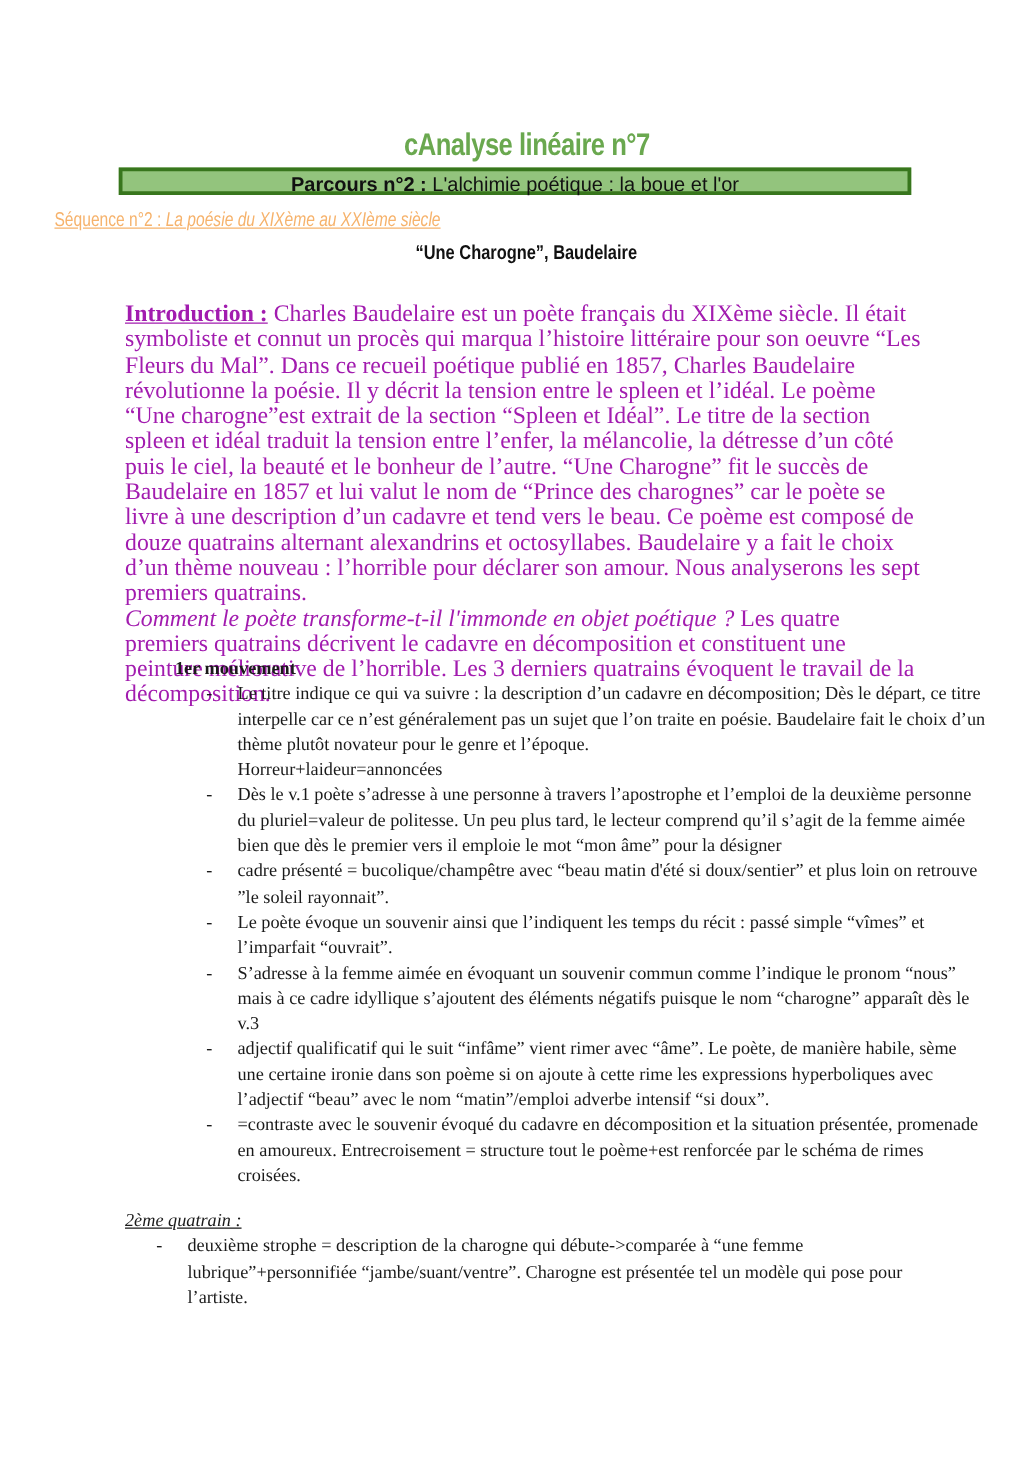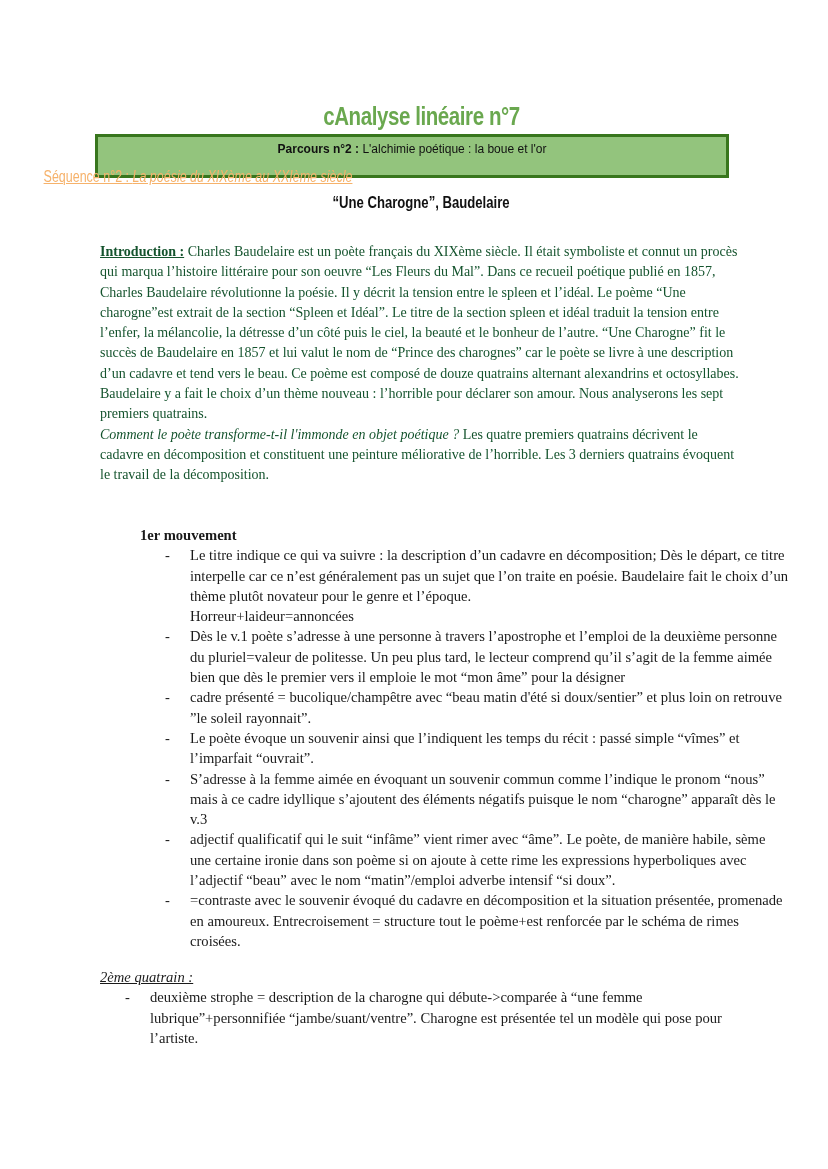--- a/index.html
+++ b/index.html
@@ -31,27 +31,27 @@
       color: #6aa84f;
       transform: scaleX(0.82);
       transform-origin: center;
       line-height: 36px;
     }
     .parcours-box {
       position: absolute;
       top: 134px;
       left: 95px;
       width: 634px;
-      height: 44px;
+      height: 22px;
       box-sizing: border-box;
       background: #93c47d;
       border: 3px solid #38761d;
       text-align: center;
       font-family: "Liberation Sans", sans-serif;
-      font-size: 12px;
+      font-size: 16px;
       line-height: 24px;
       color: #111;
     }
     .parcours-box b { font-weight: bold; }
     .sequence {
       position: absolute;
       top: 166px;
       left: 0; right: 0;
       text-align: left;
       font-family: "Liberation Sans", sans-serif;
@@ -78,23 +78,23 @@
       color: #111;
     }
     .poem-title span.inner {
       display: inline-block;
       transform: scaleX(0.82);
     }
     .body-text {
       position: absolute;
       left: 100px;
       width: 640px;
-      font-size: 14px;
+      font-size: 19px;
       line-height: 20.3px;
-      color: #14532d;
+      color: #a21caf;
     }
     .intro { top: 242px; }
     .intro-label {
       font-weight: bold;
       text-decoration: underline;
     }
     .question { font-style: italic; }
     .section { position: absolute; left: 100px; width: 650px; font-size: 14.6px; line-height: 20.3px; color: #1a1a1a; }
     .mvt-head { font-weight: bold; }
     .quatrain-head { font-style: italic; text-decoration: underline; }

